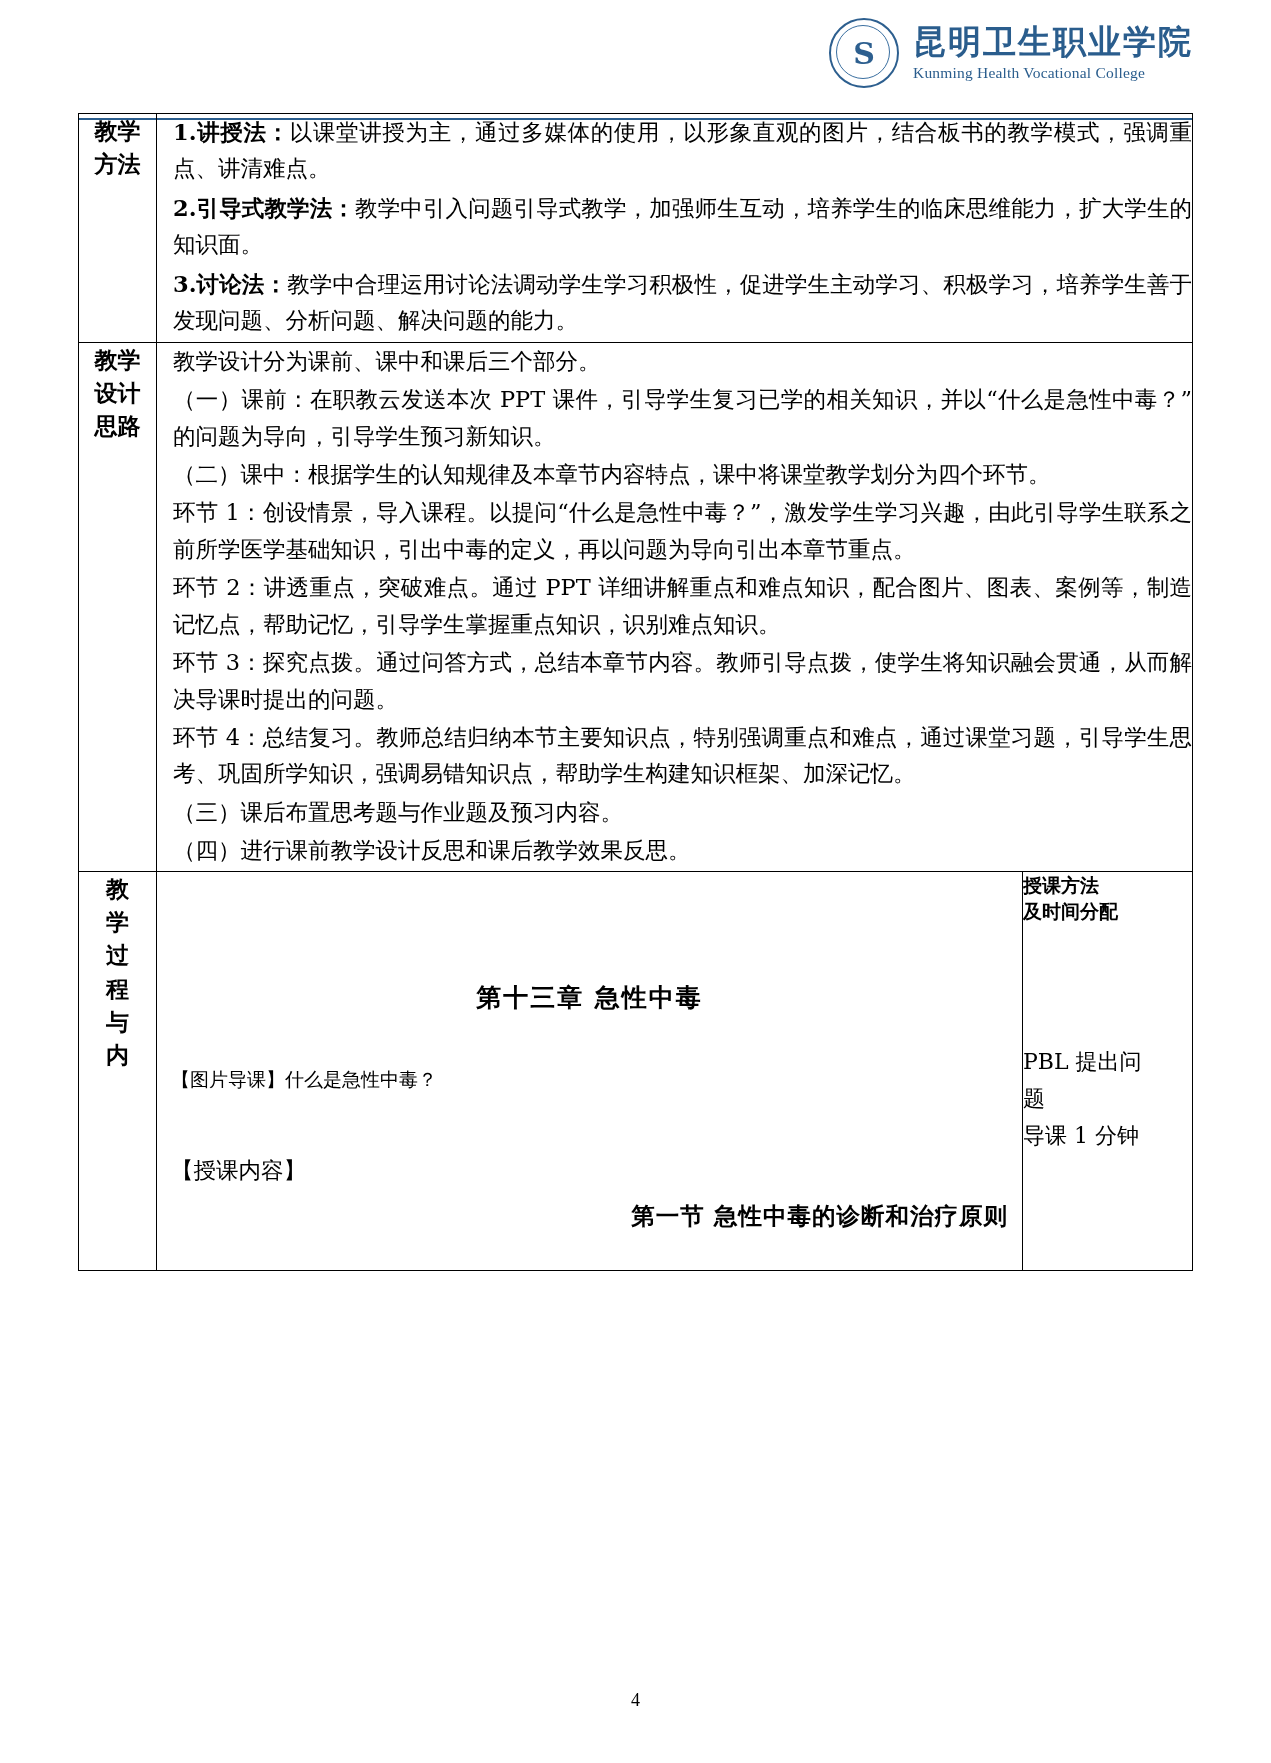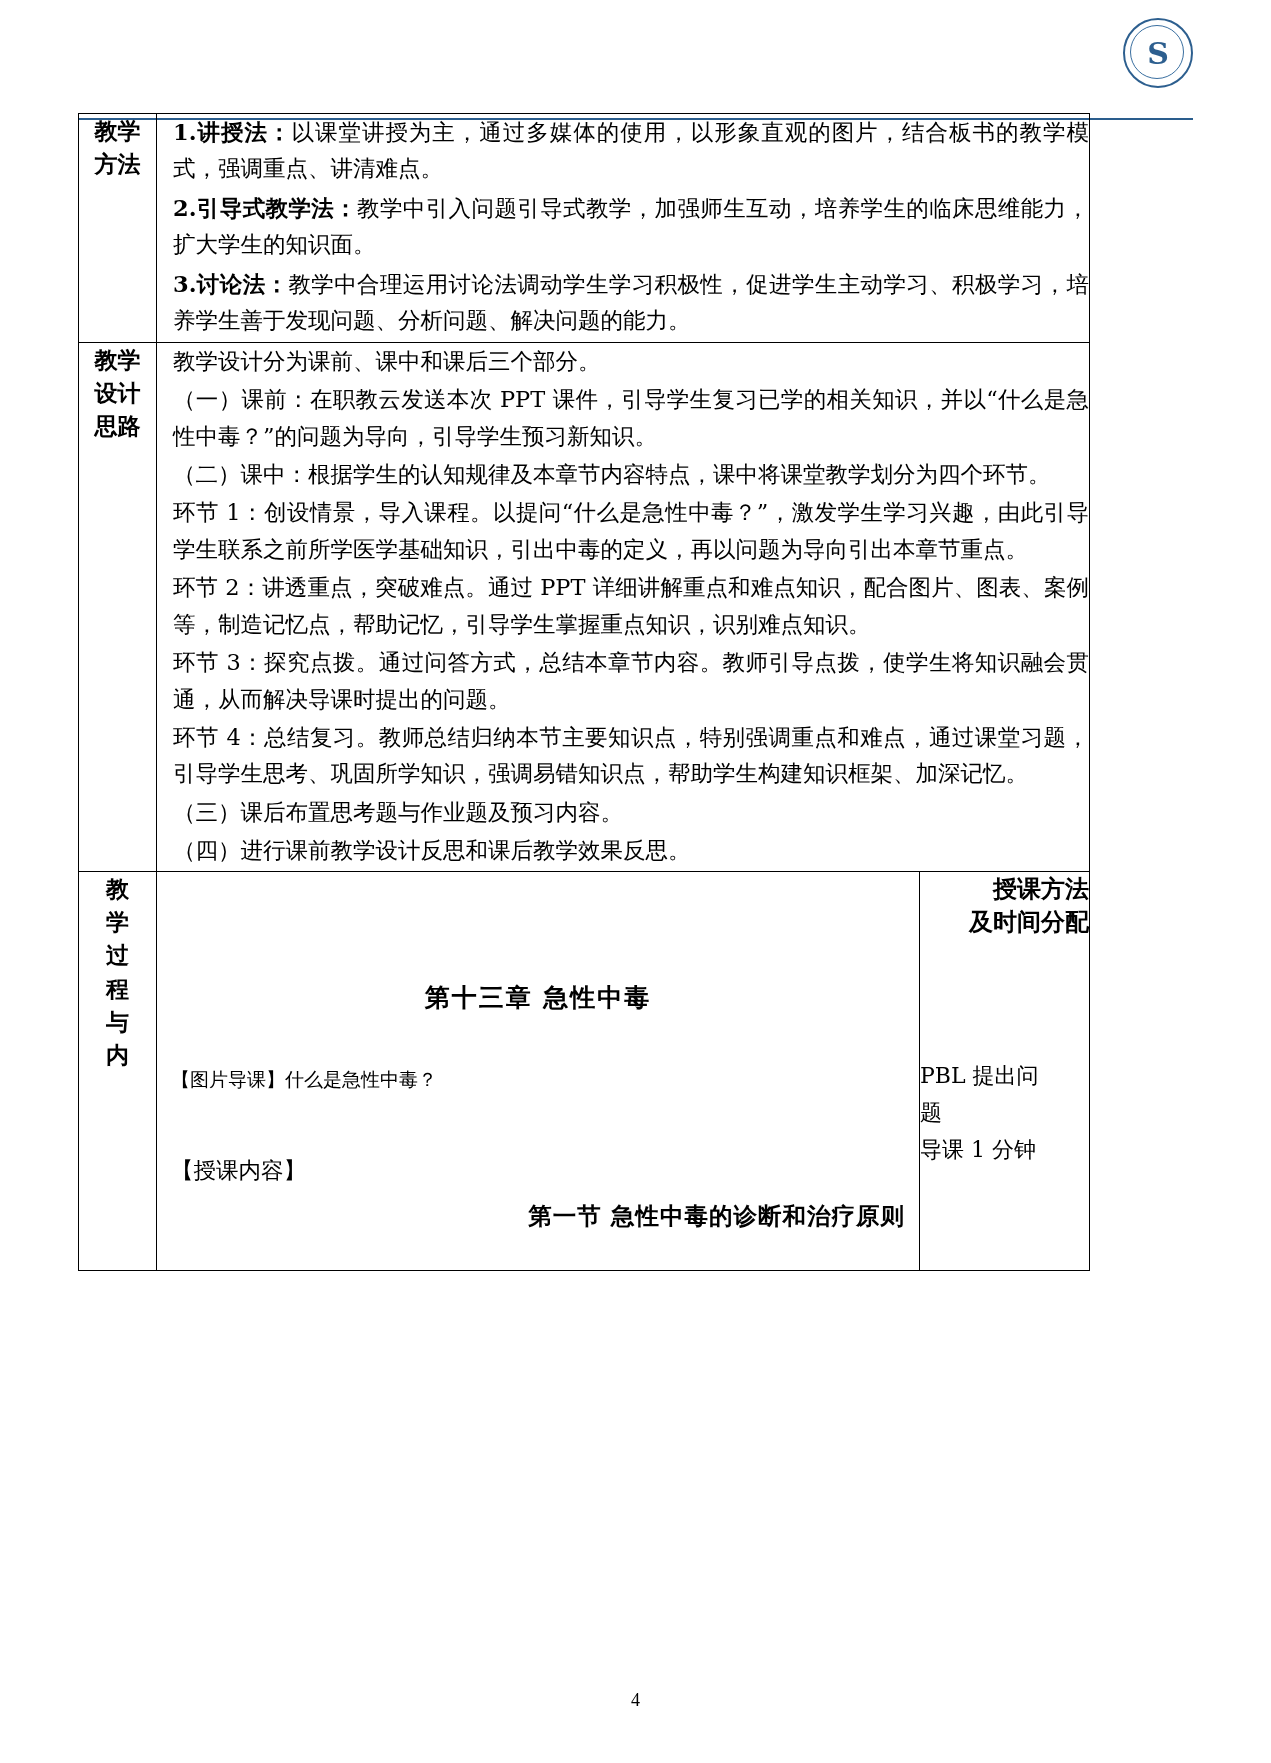--- a/index.html
+++ b/index.html
@@ -94,21 +94,21 @@
     width: 1115px;
     height: 2px;
     background: #2a5d8d;
   }
 
   
   table.doc {
     position: absolute;
     left: 78px;
     top: 113px;
-    width: 1012px;
+    width: 1115px;
     border-collapse: collapse;
     table-layout: fixed;
     padding-left: 11px;
   }
   table.doc td {
     border: 1.5px solid #000000;
     vertical-align: top;
     padding: 0;
   }
   .lbl {
@@ -174,23 +174,23 @@
     letter-spacing: 1px;
     padding-left: 10px;
   }
   .right-col {
     width: 170px;
     padding: 10px 10px 10px 12px;
     font-size: 22px;
     line-height: 1.55;
   }
   .right-head {
-    text-align: right;
-    font-weight: bold;
-    font-size: 24px;
+    text-align: left;
+    font-weight: bold;
+    font-size: 19px;
     line-height: 1.4;
   }
   .right-body {
     margin-top: 120px;
     font-size: 22px;
     line-height: 1.55;
   }
   .right-body p { margin: 0 0 3px 0; }
 
   
@@ -209,20 +209,24 @@
 </style>
 </head>
 <body>
 
 <div class="page">
 
   <div class="header">
     <div class="logo-wrap">
       <div class="logo-seal">
         <div class="s-mark">S</div>
+      </div>
+      <div class="logo-text">
+        <div class="logo-cn">昆明卫生职业学院</div>
+        <div class="logo-en">Kunming Health Vocational College</div>
       </div>
     </div>
     <div class="header-rule"></div>
   </div>
 
   <table class="doc">
     <colgroup>
       <col style="width:78px">
       <col>
       <col style="width:170px">

